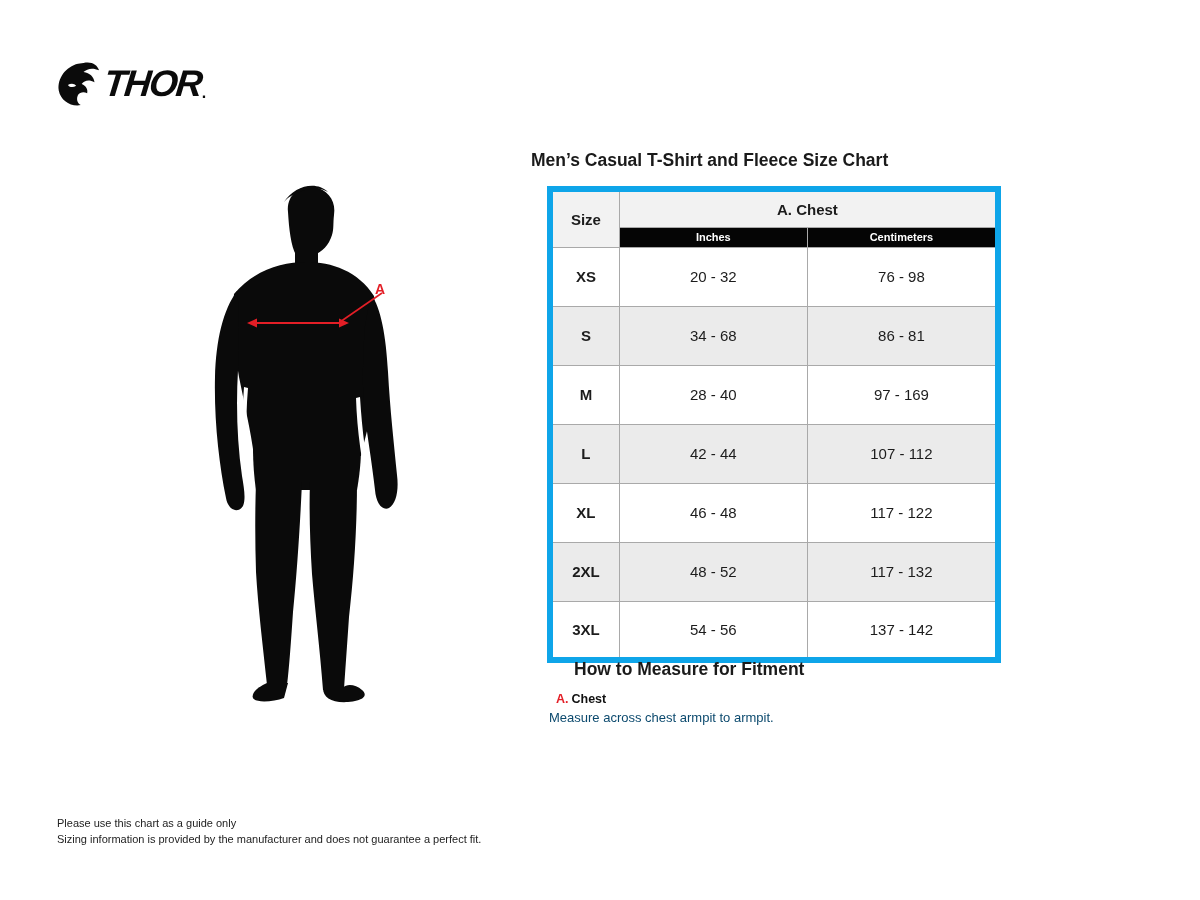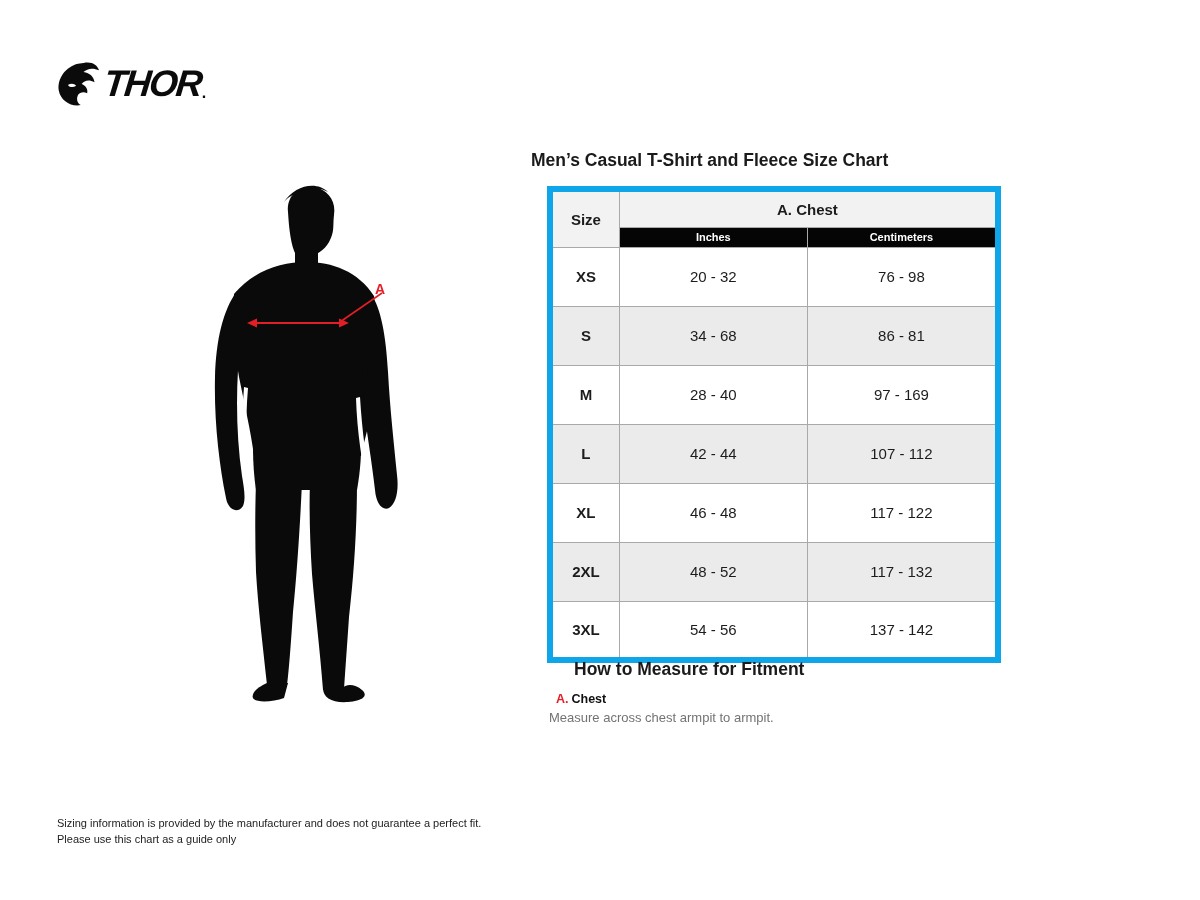--- a/index.html
+++ b/index.html
@@ -32,21 +32,21 @@
   .col-cm { width:193px; }
   .size-table td { height:59px; }
   .row-alt td { background:#ebebeb; }
   .cell-size { font-weight:bold; }
 
   
   .measure-heading { left:549px; top:659px; font-size:17.5px; font-weight:bold; color:#1a1a1a;margin-left:25px; }
   .measure-item { left:556px; top:692px; font-size:12.5px; font-weight:bold; }
   .measure-key { color:#e31e26; }
   .measure-label { color:#111; margin-left:3px;text-align:right; }
-  .measure-desc { left:549px; top:710px; font-size:13px; color:#737373; }
+  .measure-desc { left:549px; top:710px; font-size:13px; color:#0c4a6e; }
 
   
   .footer { left:57px; top:816px; font-size:11px; color:#222; line-height:1.45; }
 </style>
 </head>
 <body>
 
 <div class="abs logo">
   <svg class="logo-icon" viewBox="0 0 48 50">
     <path fill="#0b0b0b" d="M30,2 C39,0 45,4 47,10 C40,7 34,8 30,12 C37,13 41,17 42,23
@@ -142,15 +142,15 @@
 </tbody>
   </table>
 
 <div class="abs measure-heading">How to Measure for Fitment</div>
 <div class="abs measure-item">
   <span class="measure-key">A.</span><span class="measure-label">Chest</span>
 </div>
 <div class="abs measure-desc">Measure across chest armpit to armpit.</div>
 
 <div class="abs footer">
+  <div>Please use this chart as a guide only</div>
   <div>Sizing information is provided by the manufacturer and does not guarantee a perfect fit.</div>
-  <div>Please use this chart as a guide only</div>
 </div>
 
 </body></html>

